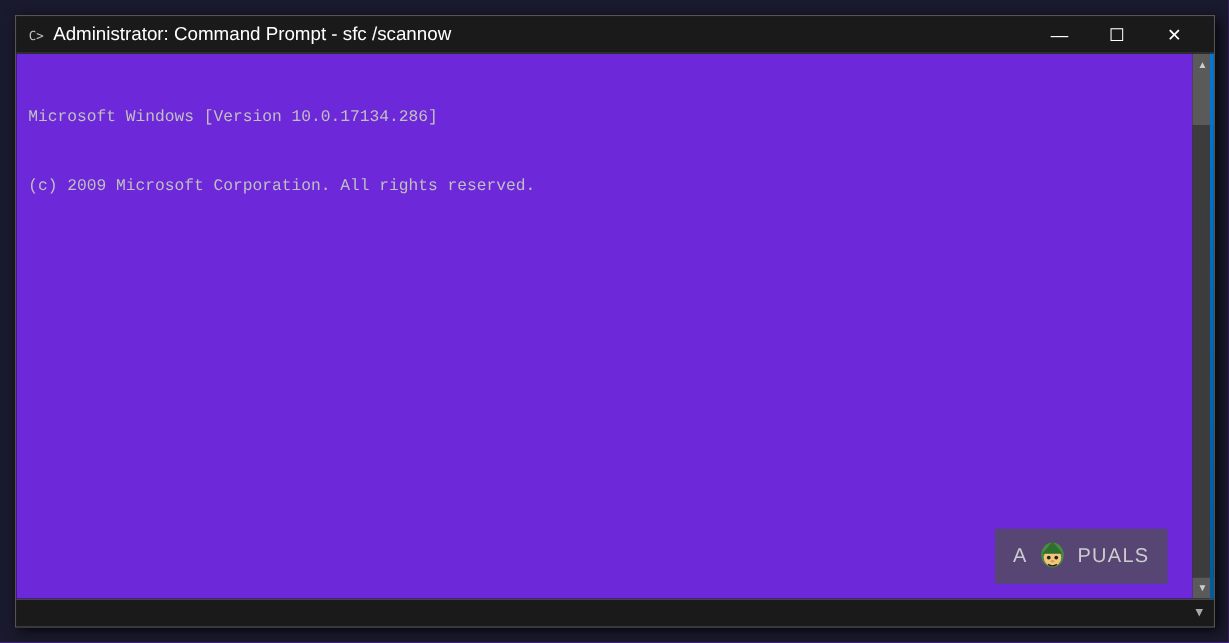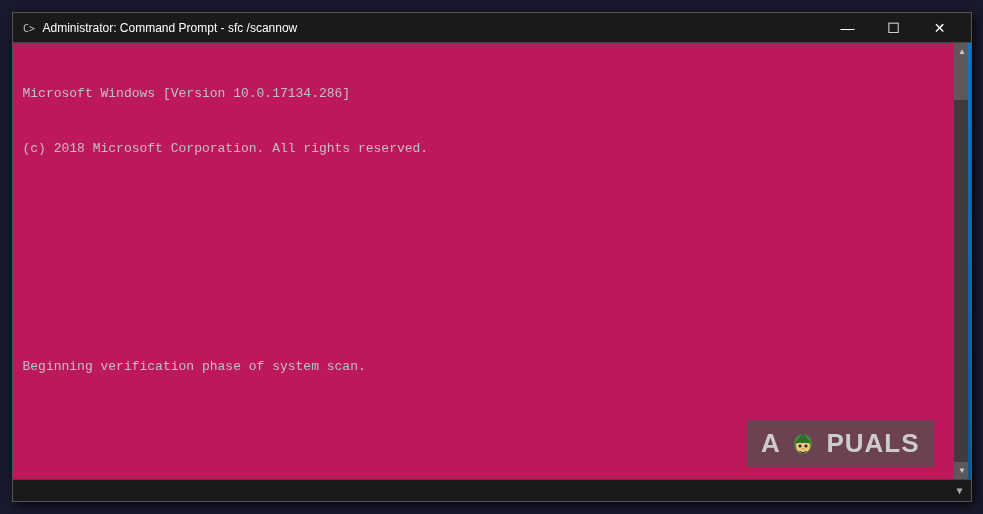--- a/index.html
+++ b/index.html
@@ -48,21 +48,21 @@
     }
 
     .title-bar-icon svg {
       width: 14px;
       height: 14px;
     }
 
     .title-bar-text {
       flex: 1;
       color: #fff;
-      font-size: 12px;
+      font-size: 15px;
       font-family: 'Segoe UI', Arial, sans-serif;
     }
 
     .title-bar-controls {
       display: flex;
       align-items: center;
       gap: 0;
     }
 
     .title-bar-btn {
@@ -81,21 +81,21 @@
 
     .window-body {
       display: flex;
       flex: 1;
       overflow: hidden;
       background: #000;
     }
 
     .console-area {
       flex: 1;
-      background: #be185d;
+      background: #6d28d9;
       padding: 6px 10px;
       overflow-y: auto;
       overflow-x: hidden;
       position: relative;
     }
 
     .scrollbar {
       width: 17px;
       background: #3c3c3c;
       display: flex;
@@ -157,22 +157,22 @@
       right: 20px;
       background: rgba(80, 80, 80, 0.75);
       padding: 8px 14px;
       display: flex;
       align-items: center;
       gap: 4px;
     }
 
     .watermark-text {
       font-family: Arial, sans-serif;
-      font-size: 26px;
-      font-weight: bold;
+      font-size: 16px;
+      font-weight: normal;
       color: #ccc;
       letter-spacing: 1px;
     }
 
     
     .bottom-bar {
       height: 22px;
       background: #1a1a1a;
       border-top: 1px solid #444;
       display: flex;
@@ -215,25 +215,24 @@
       <button class="title-bar-btn">—</button>
       <button class="title-bar-btn">☐</button>
       <button class="title-bar-btn close">✕</button>
     </div>
   </div>
 
   <div class="window-body">
     <div class="console-area">
       <div class="console-text">
         <span class="line">Microsoft Windows [Version 10.0.17134.286]</span>
-        <span class="line">(c) 2018 Microsoft Corporation. All rights reserved.</span>
+        <span class="line">(c) 2009 Microsoft Corporation. All rights reserved.</span>
         <span class="line-empty"></span>
         <span class="line-empty"></span>
         <span class="line-empty"></span>
-        <span class="line">Beginning verification phase of system scan.</span>
         
       </div>
 
       <div class="watermark">
         <span class="watermark-text">
           A
           <svg width="28" height="28" viewBox="0 0 28 28" style="vertical-align:middle;margin: 0 1px;">
 
             <ellipse cx="14" cy="13" rx="9" ry="10" fill="#4a8c3f"></ellipse>
             <ellipse cx="14" cy="15" rx="7" ry="7" fill="#f5c57a"></ellipse>

